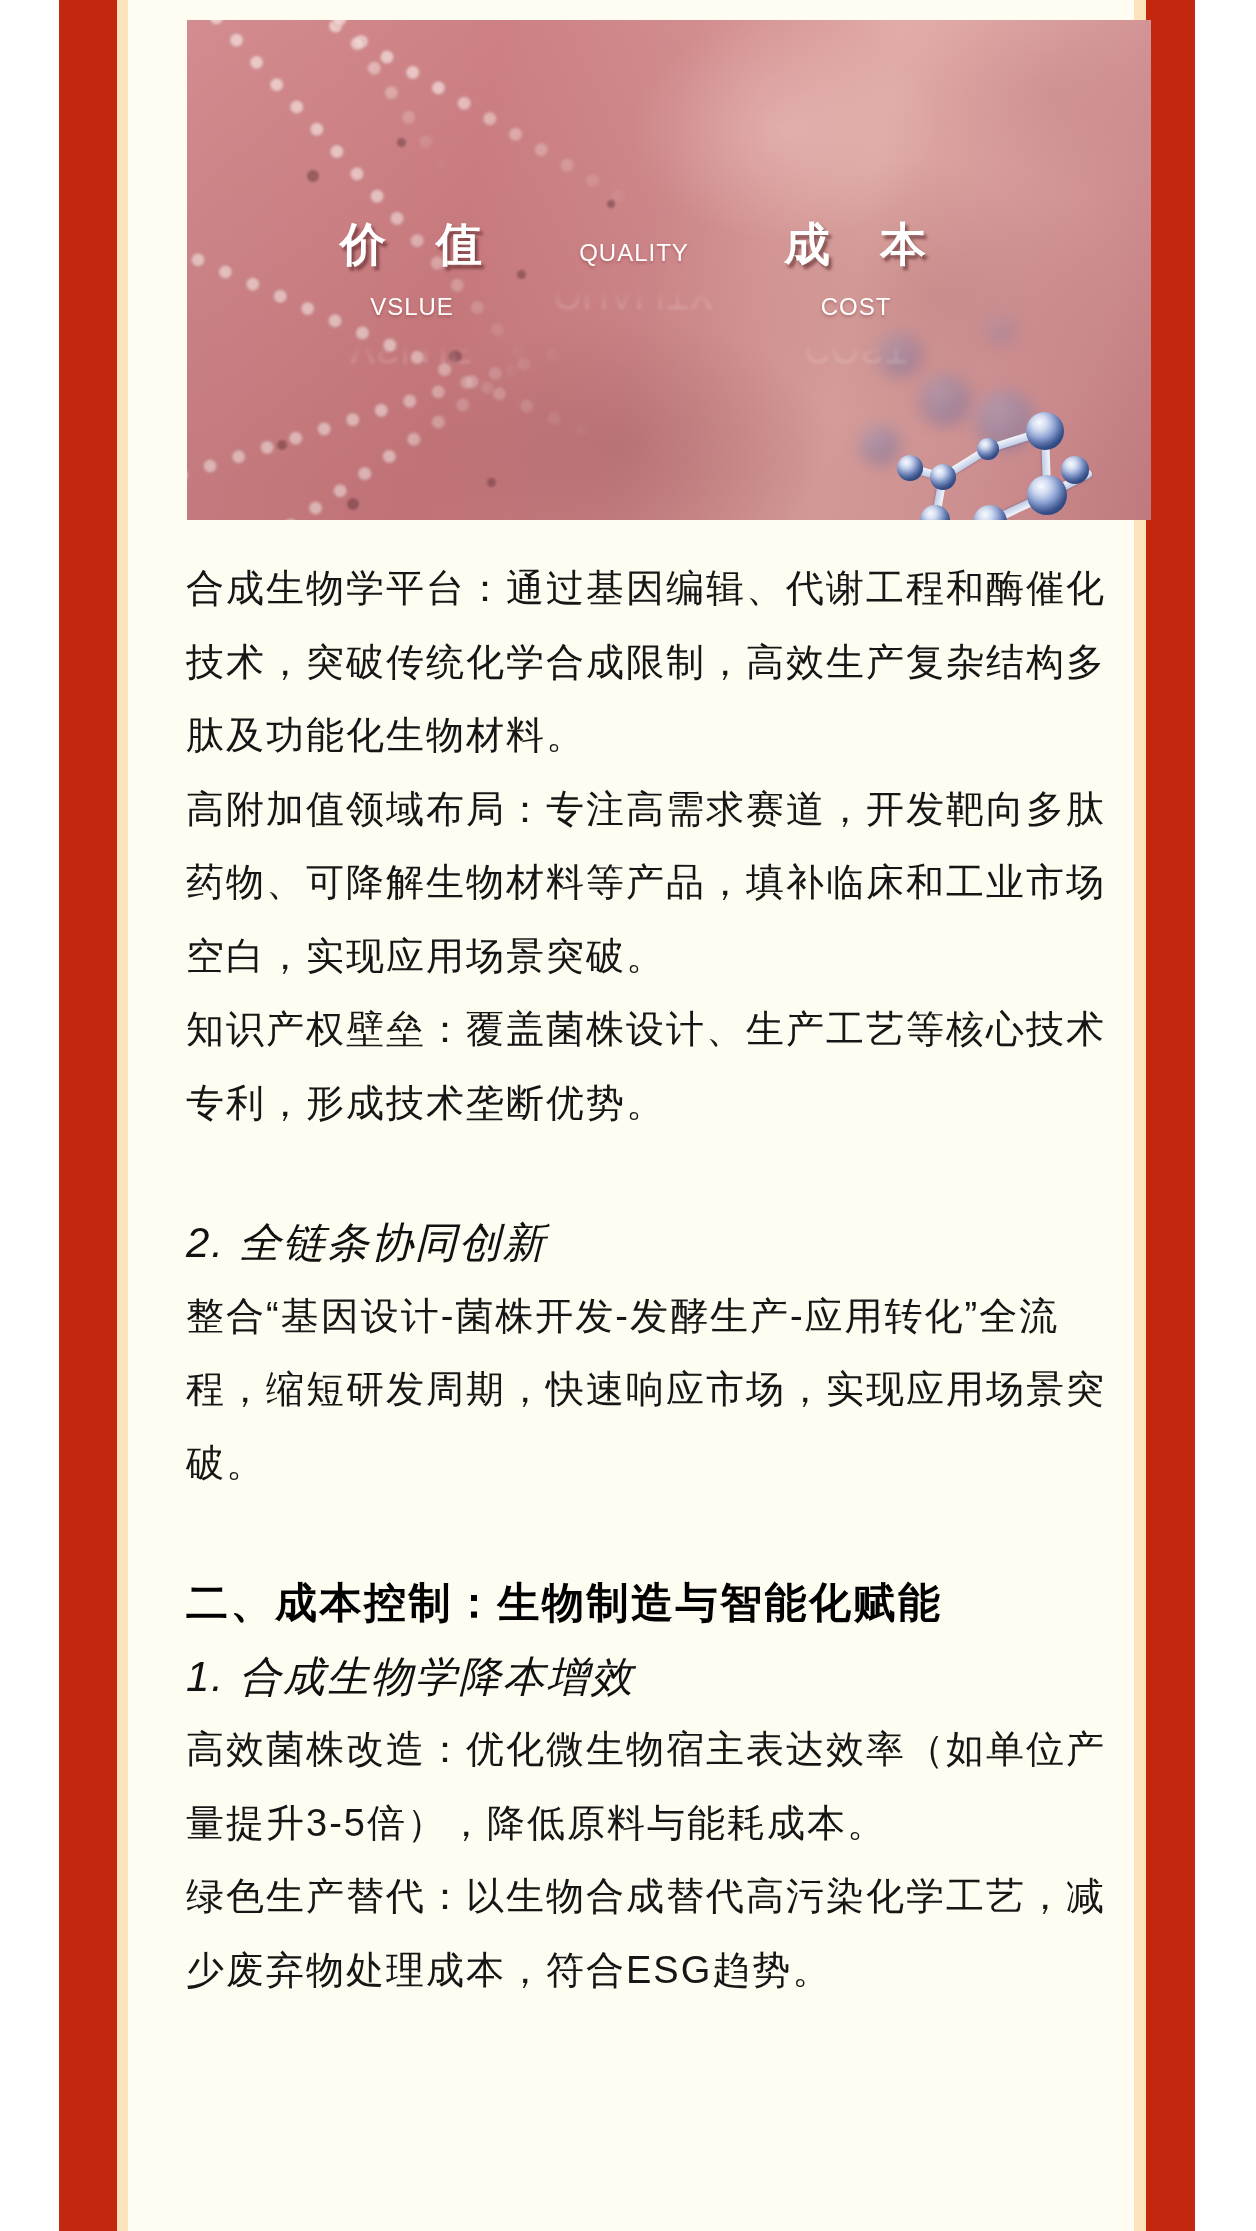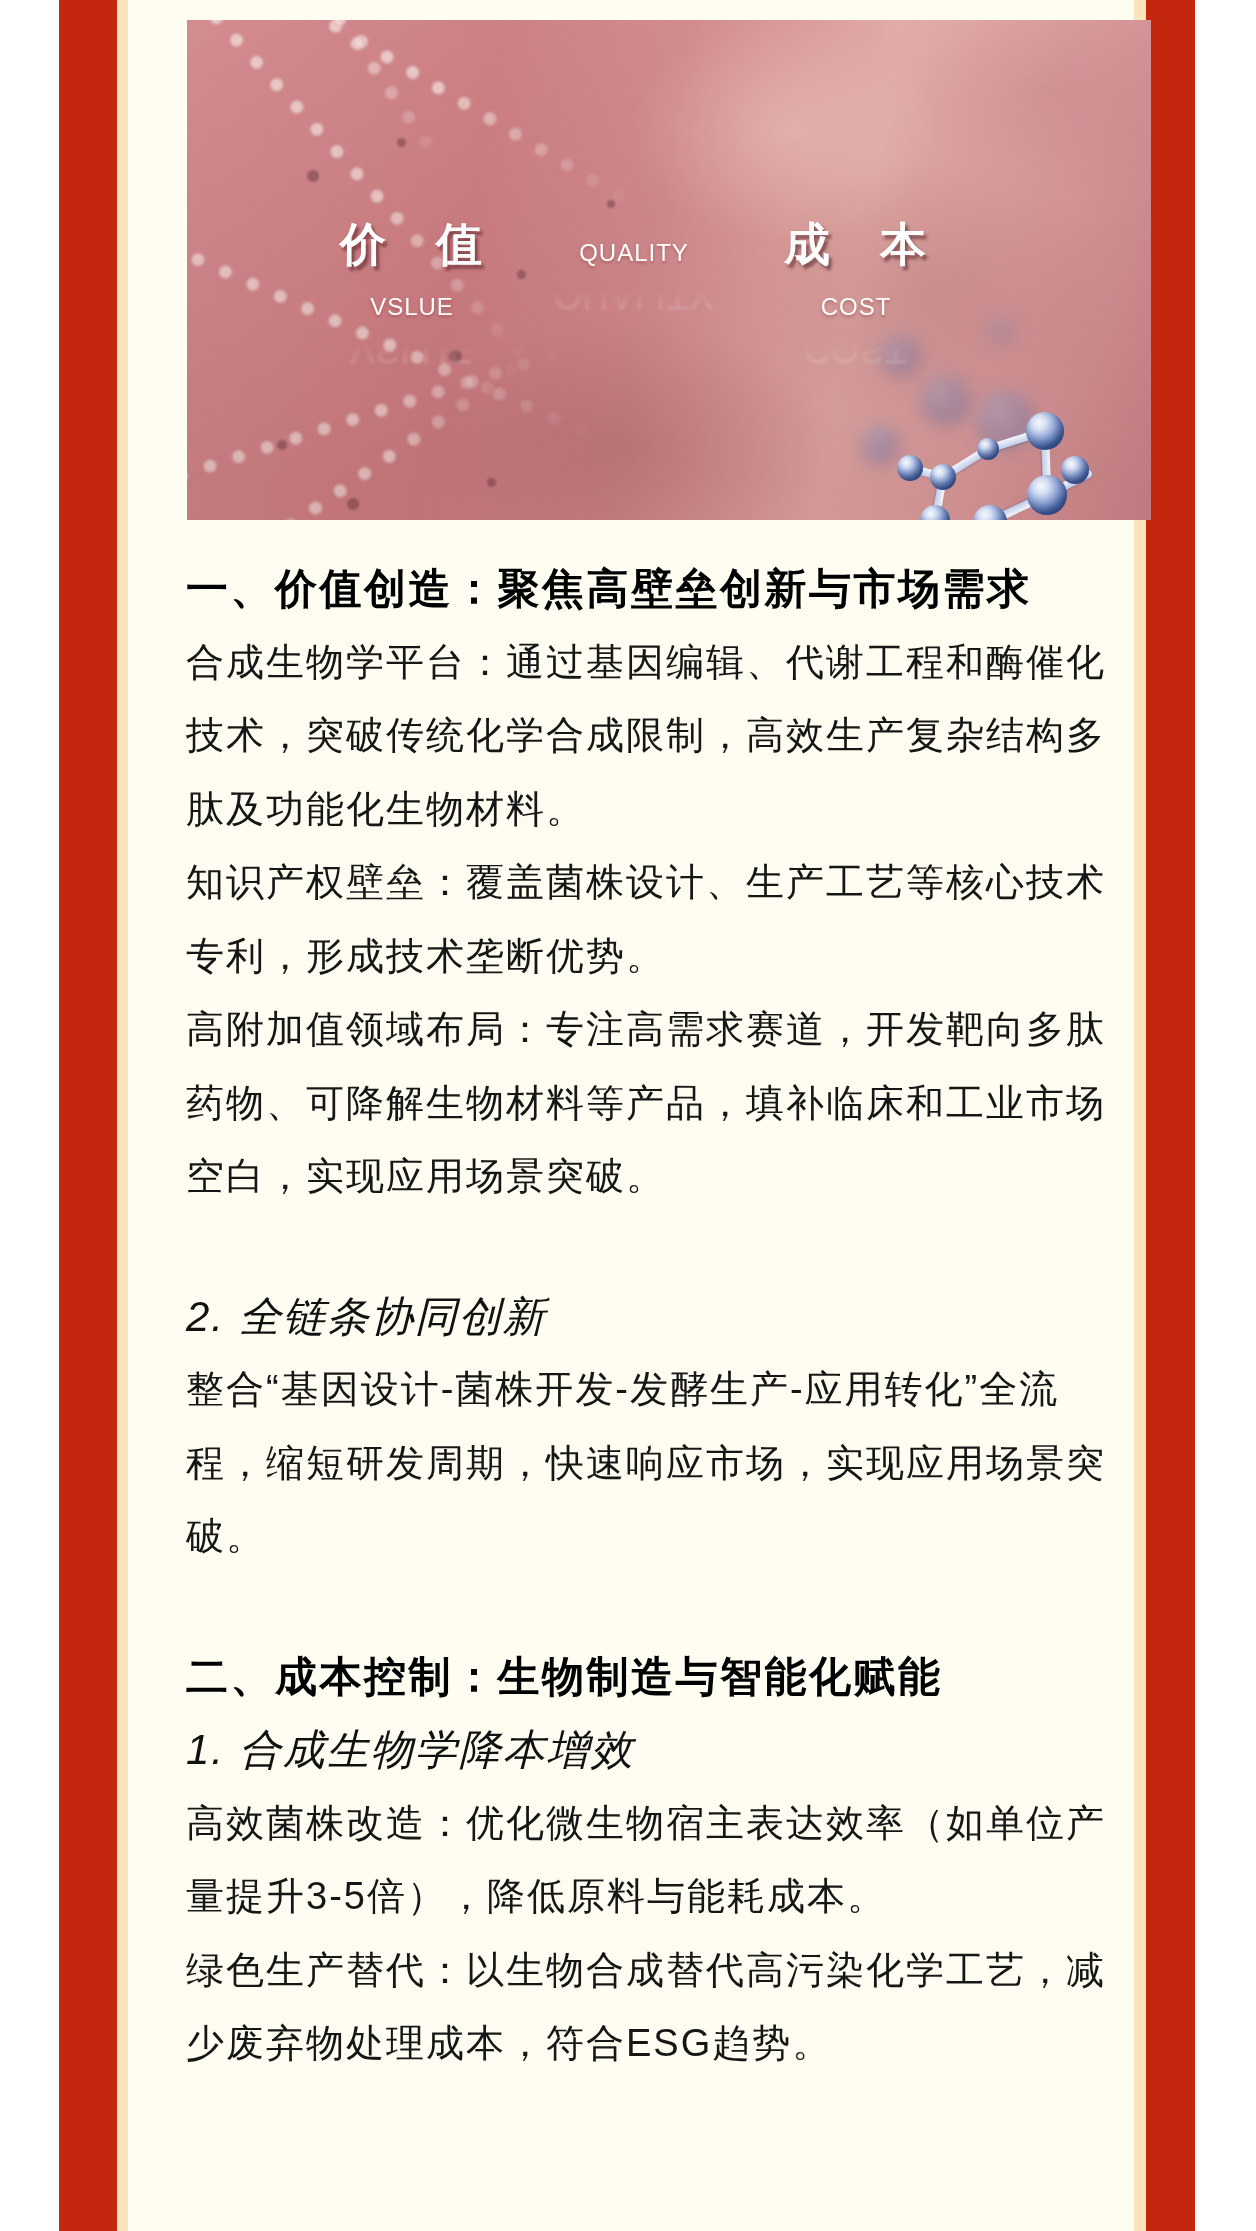--- a/index.html
+++ b/index.html
@@ -198,24 +198,23 @@
         <div class="m m3"></div>
         <div class="m m4"></div>
         <div class="m m5"></div>
         <div class="m m6"></div>
         <div class="m m7"></div>
         <div class="m m8"></div>
       </div>
     </div>
 
     <div class="article">
-      <h2>一、价值创造：聚焦高壁垒创新与市场需求</h2>
       <p>合成生物学平台：通过基因编辑、代谢工程和酶催化技术，突破传统化学合成限制，高效生产复杂结构多肽及功能化生物材料。</p>
+      <p>高附加值领域布局：专注高需求赛道，开发靶向多肽药物、可降解生物材料等产品，填补临床和工业市场空白，实现应用场景突破。</p>
       <p>知识产权壁垒：覆盖菌株设计、生产工艺等核心技术专利，形成技术垄断优势。</p>
-      <p>高附加值领域布局：专注高需求赛道，开发靶向多肽药物、可降解生物材料等产品，填补临床和工业市场空白，实现应用场景突破。</p>
       <h3 class="gap-before">2. 全链条协同创新</h3>
       <p>整合“基因设计-菌株开发-发酵生产-应用转化”全流程，缩短研发周期，快速响应市场，实现应用场景突破。</p>
       <h2 class="gap-before">二、成本控制：生物制造与智能化赋能</h2>
       <h3>1. 合成生物学降本增效</h3>
       <p>高效菌株改造：优化微生物宿主表达效率（如单位产量提升3-5倍），降低原料与能耗成本。</p>
       <p>绿色生产替代：以生物合成替代高污染化学工艺，减少废弃物处理成本，符合ESG趋势。</p>
     </div>
 
   </div>
 </div>

